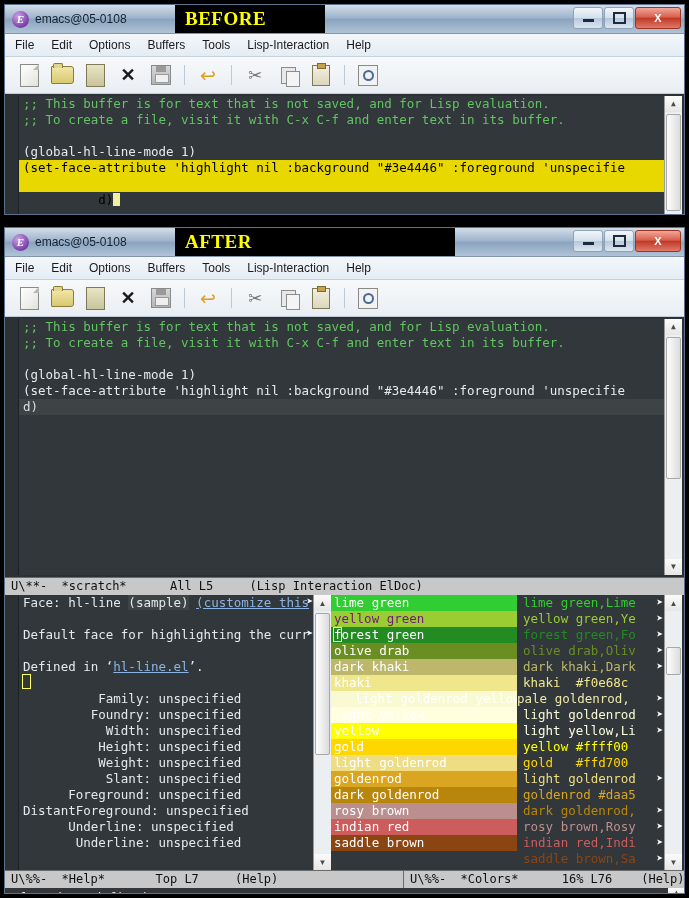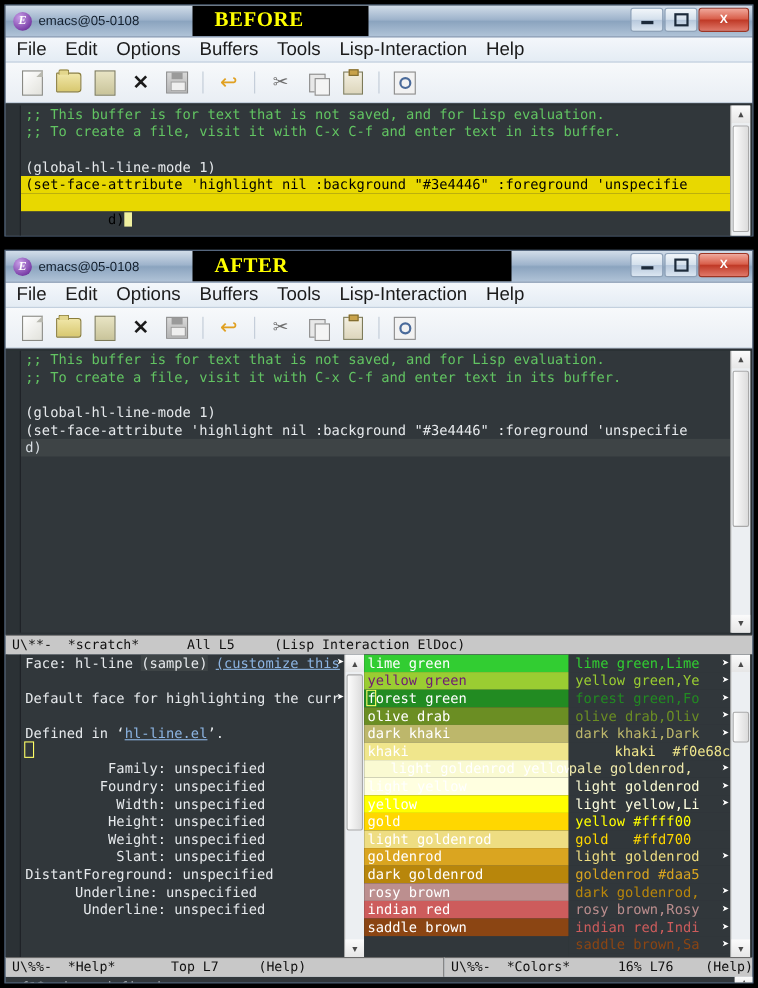--- a/index.html
+++ b/index.html
@@ -34,21 +34,21 @@
     display: flex; align-items: center; justify-content: center;
     font-family: "Liberation Serif", serif; font-style: italic;
     flex: 0 0 auto;
   }
   .tb-title { font-size: 12px; color: #14202e; white-space: nowrap; flex: 0 0 auto; }
   .tb-banner {
     position: absolute; left: 170px; top: 0; height: 28px;
     background: #000; color: #ffff00;
     font-family: "Liberation Serif", serif;
     font-weight: bold; font-size: 19px;
-    display: flex; align-items: center; padding-left: 20px;
+    display: flex; align-items: center; padding-left: 10px;
     letter-spacing: 0.5px;
   }
   .win1 .tb-banner { width: 140px; }
   .win2 .tb-banner { width: 270px; }
   .win-ctrls { position: absolute; right: 3px; top: 2px; display: flex; gap: 1px; }
   .wc {
     width: 28px; height: 20px; border: 1px solid #8fa2b8; border-radius: 3px;
     display: flex; align-items: center; justify-content: center;
     background: linear-gradient(to bottom, #f2f6fa 0%, #d4e0ec 48%, #b7c8dc 52%, #dbe6f1 100%);
     font-size: 11px; color: #1c2a3a; font-family: "Liberation Sans", sans-serif;
@@ -60,21 +60,21 @@
   }
   .wc .bar { width: 11px; height: 3px; background: #1c2a3a; margin-top: 5px; }
   .wc .sq { width: 9px; height: 8px; border: 2px solid #1c2a3a; }
 
   .menubar {
     height: 22px; display: flex; align-items: center;
     background: linear-gradient(to bottom, #f4f7fb, #e4ecf4);
     border-bottom: 1px solid #c3d0de;
     padding-left: 10px; gap: 17px;
   }
-  .menubar span { font-size: 17px; color: #1a1a1a; cursor: default; }
+  .menubar span { font-size: 12px; color: #1a1a1a; cursor: default; }
 
   .toolbar {
     height: 36px; display: flex; align-items: center;
     background: linear-gradient(to bottom, #f7f9fb, #e9eef4);
     border-bottom: 1px solid #bfcad8;
     padding-left: 10px; gap: 5px;
   }
   .ticon { width: 28px; height: 28px; position: relative; display:flex; align-items:center; justify-content:center; }
   .tsep { width: 1px; height: 20px; background: #c0cad6; margin: 0 4px; }
 
@@ -337,20 +337,21 @@
             <div class="line" style="position: relative; color: rgb(230, 233, 236);"><span>Default face for highlighting the curr</span><span class="cont-arrow">➤</span></div>
             <div class="line" style="position: relative; color: rgb(230, 233, 236);"></div>
             <div class="line" style="position: relative; color: rgb(230, 233, 236);"><span>Defined in ‘</span><span style="color: rgb(140, 180, 226); text-decoration: underline;">hl-line.el</span><span>’.</span></div>
             <div class="line" style="position: relative; color: rgb(230, 233, 236);"><span style="display: inline-block; width: 7px; height: 13px; outline: rgb(255, 255, 102) solid 1px;"></span></div>
             <div class="line" style="position: relative; color: rgb(230, 233, 236);"><span>          Family: unspecified</span></div>
             <div class="line" style="position: relative; color: rgb(230, 233, 236);"><span>         Foundry: unspecified</span></div>
             <div class="line" style="position: relative; color: rgb(230, 233, 236);"><span>           Width: unspecified</span></div>
             <div class="line" style="position: relative; color: rgb(230, 233, 236);"><span>          Height: unspecified</span></div>
             <div class="line" style="position: relative; color: rgb(230, 233, 236);"><span>          Weight: unspecified</span></div>
             <div class="line" style="position: relative; color: rgb(230, 233, 236);"><span>           Slant: unspecified</span></div>
+            <div class="line" style="position: relative; color: rgb(230, 233, 236);"><span>      Foreground: unspecified</span></div>
             <div class="line" style="position: relative; color: rgb(230, 233, 236);"><span>DistantForeground: unspecified</span></div>
             <div class="line" style="position: relative; color: rgb(230, 233, 236);"><span>      Underline: unspecified</span></div>
             <div class="line" style="position: relative; color: rgb(230, 233, 236);"><span>       Underline: unspecified</span></div>
           </div>
         <div class="vscroll" style="width:17px;">
           <div class="vs-arrow">▲</div>
           <div class="vs-track"></div>
           <div class="vs-thumb" style="top:18px; height:140px;"></div>
           <div class="vs-arrow" style="position:absolute;bottom:0;">▼</div>
         </div>
@@ -374,21 +375,21 @@
             <div class="colrow" style="background: rgb(188, 143, 143); color: rgb(255, 255, 255);">rosy brown</div>
             <div class="colrow" style="background: rgb(205, 92, 92); color: rgb(255, 255, 255);">indian red</div>
             <div class="colrow" style="background: rgb(139, 69, 19); color: rgb(255, 255, 255);">saddle brown</div>
           </div>
         <div style="flex:1 1 auto; overflow:hidden; background:#31373b;" id="colors-name-col">
             <div class="colrow" style="background: rgb(49, 55, 59); color: rgb(50, 205, 50); padding-left: 6px;"><span>lime green,Lime</span><span class="arr" style="color: rgb(255, 255, 255);">➤</span></div>
             <div class="colrow" style="background: rgb(49, 55, 59); color: rgb(154, 205, 50); padding-left: 6px;"><span>yellow green,Ye</span><span class="arr" style="color: rgb(255, 255, 255);">➤</span></div>
             <div class="colrow" style="background: rgb(49, 55, 59); color: rgb(34, 139, 34); padding-left: 6px;"><span>forest green,Fo</span><span class="arr" style="color: rgb(255, 255, 255);">➤</span></div>
             <div class="colrow" style="background: rgb(49, 55, 59); color: rgb(107, 142, 35); padding-left: 6px;"><span>olive drab,Oliv</span><span class="arr" style="color: rgb(255, 255, 255);">➤</span></div>
             <div class="colrow" style="background: rgb(49, 55, 59); color: rgb(189, 183, 107); padding-left: 6px;"><span>dark khaki,Dark</span><span class="arr" style="color: rgb(255, 255, 255);">➤</span></div>
-            <div class="colrow" style="background: rgb(49, 55, 59); color: rgb(240, 230, 140); padding-left: 6px; text-align: right;"><span>khaki  #f0e68c</span></div>
+            <div class="colrow" style="background: rgb(49, 55, 59); color: rgb(240, 230, 140); padding-left: 6px;"><span>khaki  #f0e68c</span></div>
             <div class="colrow" style="background: rgb(49, 55, 59); color: rgb(238, 232, 170); padding-left: 0;"><span>pale goldenrod,</span><span class="arr" style="color: rgb(255, 255, 255);">➤</span></div>
             <div class="colrow" style="background: rgb(49, 55, 59); color: rgb(250, 250, 210); padding-left: 6px;"><span>light goldenrod</span><span class="arr" style="color: rgb(255, 255, 255);">➤</span></div>
             <div class="colrow" style="background: rgb(49, 55, 59); color: rgb(255, 255, 224); padding-left: 6px;"><span>light yellow,Li</span><span class="arr" style="color: rgb(255, 255, 255);">➤</span></div>
             <div class="colrow" style="background: rgb(49, 55, 59); color: rgb(255, 255, 0); padding-left: 6px;"><span>yellow #ffff00</span></div>
             <div class="colrow" style="background: rgb(49, 55, 59); color: rgb(255, 215, 0); padding-left: 6px;"><span>gold   #ffd700</span></div>
             <div class="colrow" style="background: rgb(49, 55, 59); color: rgb(238, 221, 130); padding-left: 6px;"><span>light goldenrod</span><span class="arr" style="color: rgb(255, 255, 255);">➤</span></div>
             <div class="colrow" style="background: rgb(49, 55, 59); color: rgb(218, 165, 32); padding-left: 6px;"><span>goldenrod #daa5</span></div>
             <div class="colrow" style="background: rgb(49, 55, 59); color: rgb(184, 134, 11); padding-left: 6px;"><span>dark goldenrod,</span><span class="arr" style="color: rgb(255, 255, 255);">➤</span></div>
             <div class="colrow" style="background: rgb(49, 55, 59); color: rgb(188, 143, 143); padding-left: 6px;"><span>rosy brown,Rosy</span><span class="arr" style="color: rgb(255, 255, 255);">➤</span></div>
             <div class="colrow" style="background: rgb(49, 55, 59); color: rgb(205, 92, 92); padding-left: 6px;"><span>indian red,Indi</span><span class="arr" style="color: rgb(255, 255, 255);">➤</span></div>

